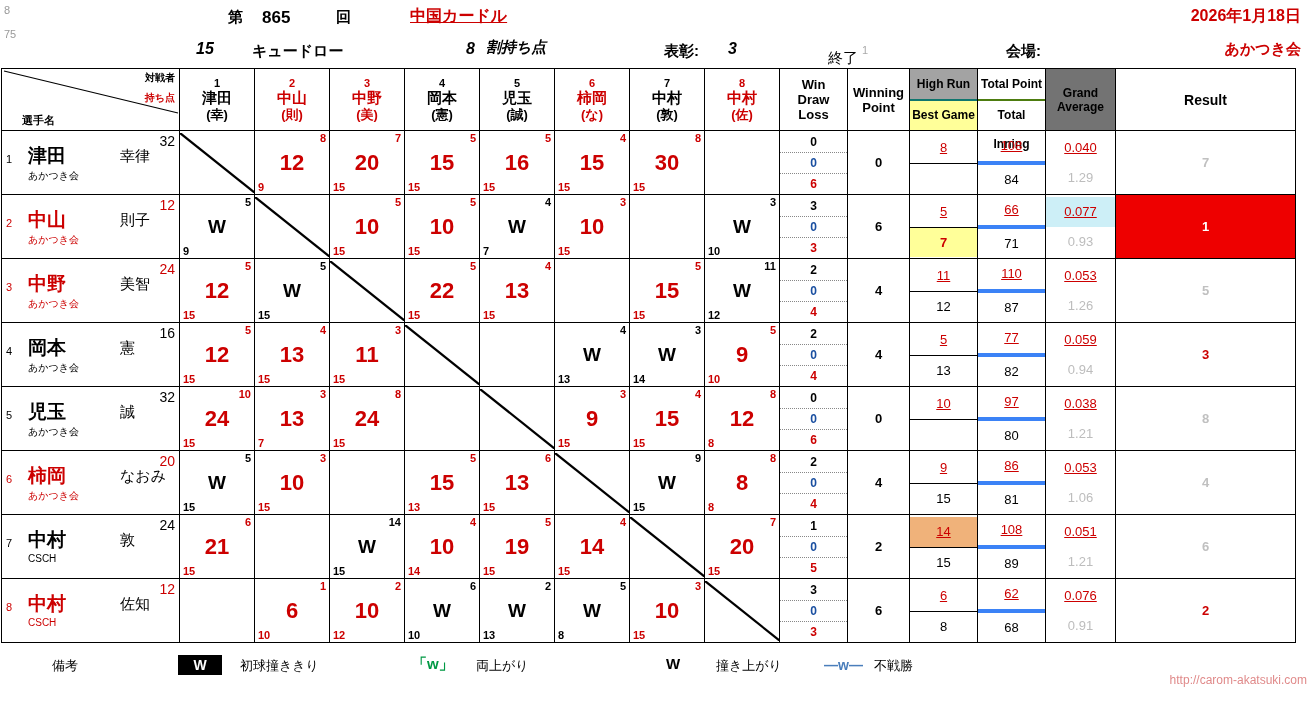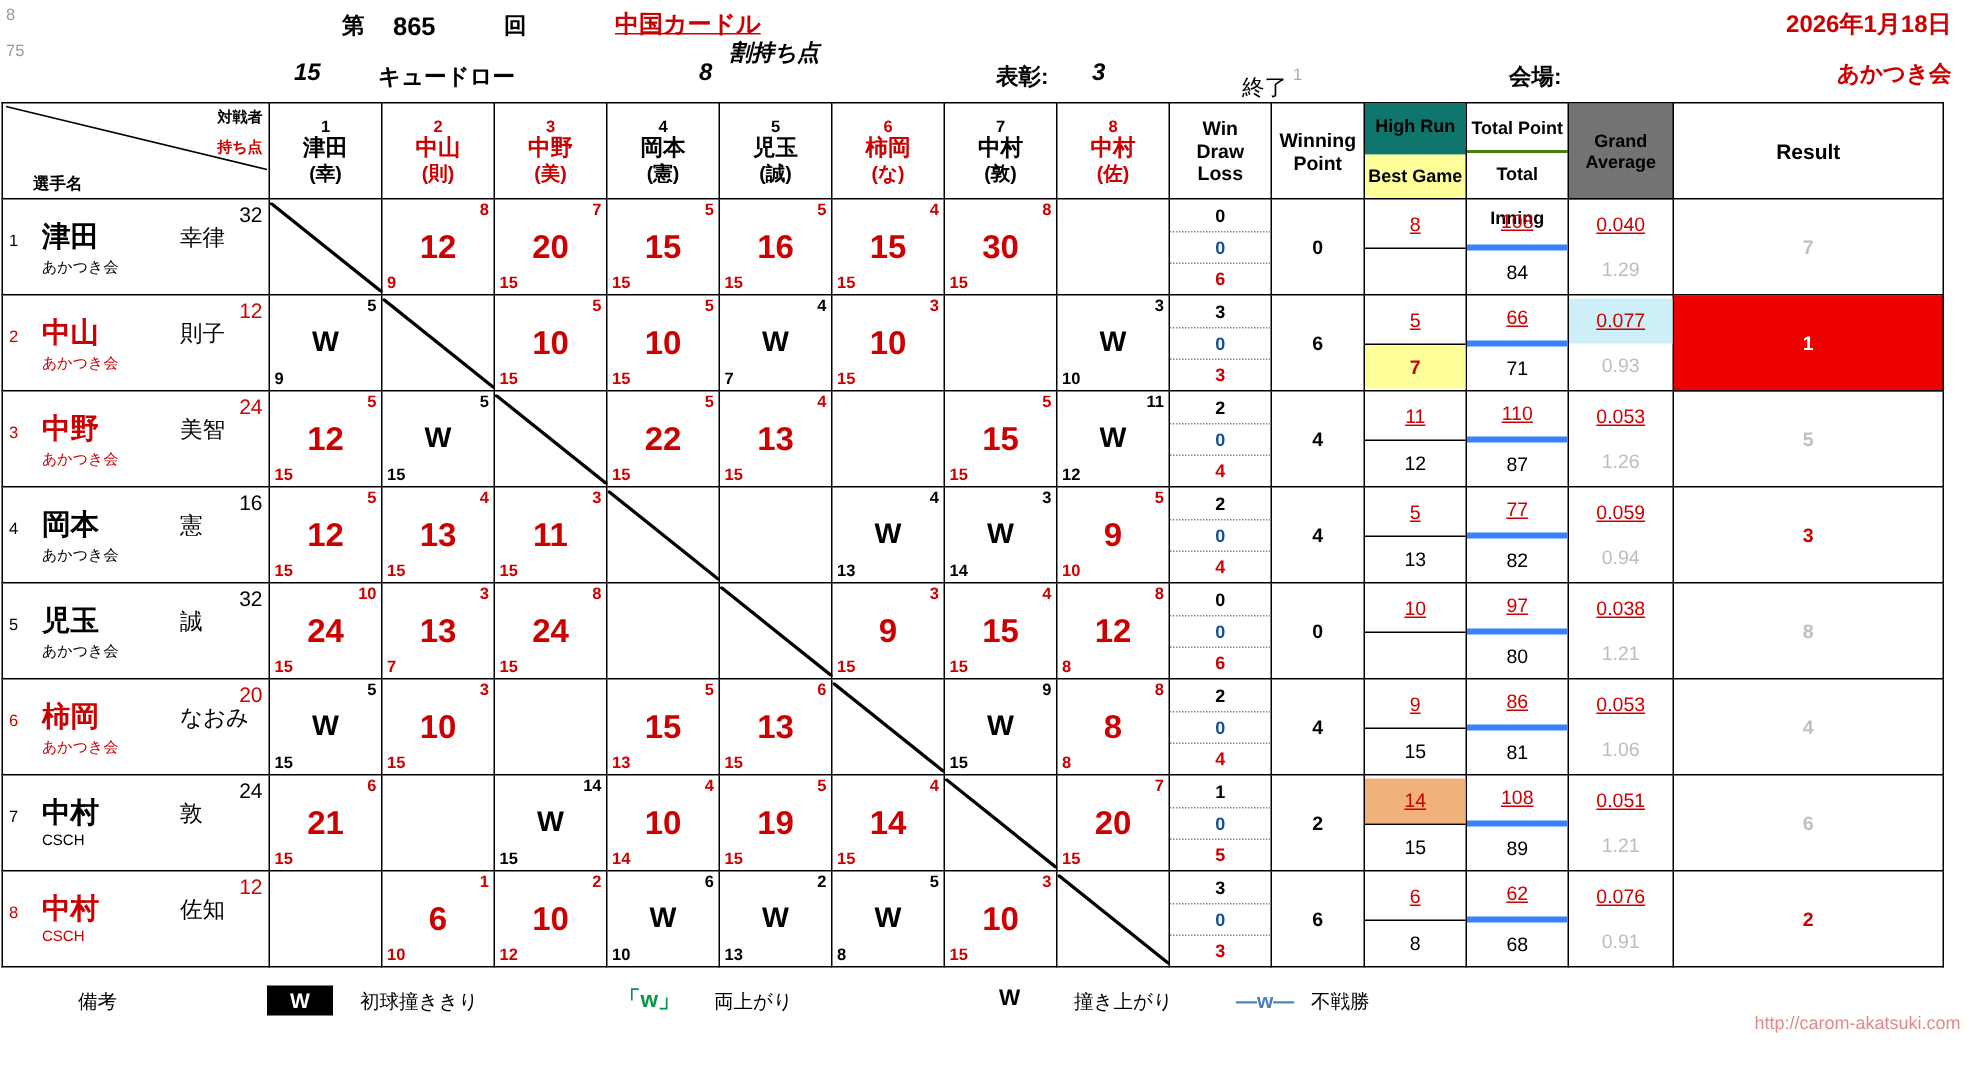--- a/index.html
+++ b/index.html
@@ -134,21 +134,21 @@
     <div class="h-item bold" style="left:228px;top:8px;">第</div>
     <div class="h-item bold" style="left:262px;top:8px;font-size:17px;">865</div>
     <div class="h-item bold" style="left:336px;top:8px;">回</div>
     <div class="h-item h-red bold underline" style="left:410px;top:6px;font-size:16px;">中国カードル</div>
     <div class="h-item" style="left:828px;top:22px;margin-top:27px;">終了</div>
     <div class="h-item h-red bold" style="right:14px;top:6px;font-size:16px;">2026年1月18日</div>
 
     <div class="h-item bold ital" style="left:196px;top:40px;font-size:16px;">15</div>
     <div class="h-item bold" style="left:252px;top:42px;">キュードロー</div>
     <div class="h-item bold ital" style="left:466px;top:40px;font-size:16px;">8</div>
-    <div class="h-item bold ital" style="left:486px;top:26px;">割持ち点</div>
+    <div class="h-item bold ital" style="left:486px;top:38px;">割持ち点</div>
     <div class="h-item bold" style="left:664px;top:42px;">表彰:</div>
     <div class="h-item bold ital" style="left:728px;top:40px;font-size:16px;">3</div>
     <div class="h-item" style="left:862px;top:44px;font-size:11px;color:#aaa;">1</div>
     <div class="h-item bold" style="left:1006px;top:42px;">会場:</div>
     <div class="h-item h-red bold" style="right:14px;top:40px;font-size:15px;">あかつき会</div>
   </div>
 
   <table class="main">
     <colgroup>
       <col style="width:178px">
@@ -219,21 +219,21 @@
           <span class="nm2">(佐)</span>
         </th>
 
         <th class="thead-cell">
           <span class="l1">Win</span>
           <span class="l1">Draw</span>
           <span class="l1">Loss</span>
         </th>
         <th class="thead-cell">Winning Point</th>
         <th class="thead-cell" style="padding:0">
-          <div style="height:30px;line-height:30px;background:#0f766e;border-bottom:4px solid #0f766e;font-size:12px;">High Run</div>
+          <div style="height:30px;line-height:30px;background:#a3a3a3;border-bottom:2px solid #0f766e;font-size:12px;">High Run</div>
           <div style="height:29px;line-height:29px;background:#ffff99;font-size:12px;">Best Game</div>
         </th>
         <th class="thead-cell" style="padding:0">
           <div style="height:30px;line-height:30px;border-bottom:2px solid #4d7c0f;font-size:12px;">Total Point</div>
           <div style="height:29px;line-height:29px;font-size:12px;">Total Inning</div>
         </th>
         <th class="thead-cell" style="background:#737373;font-size:12px;">Grand Average</th>
         <th class="thead-cell" style="font-size:14px;">Result</th>
       </tr>
     </thead>

